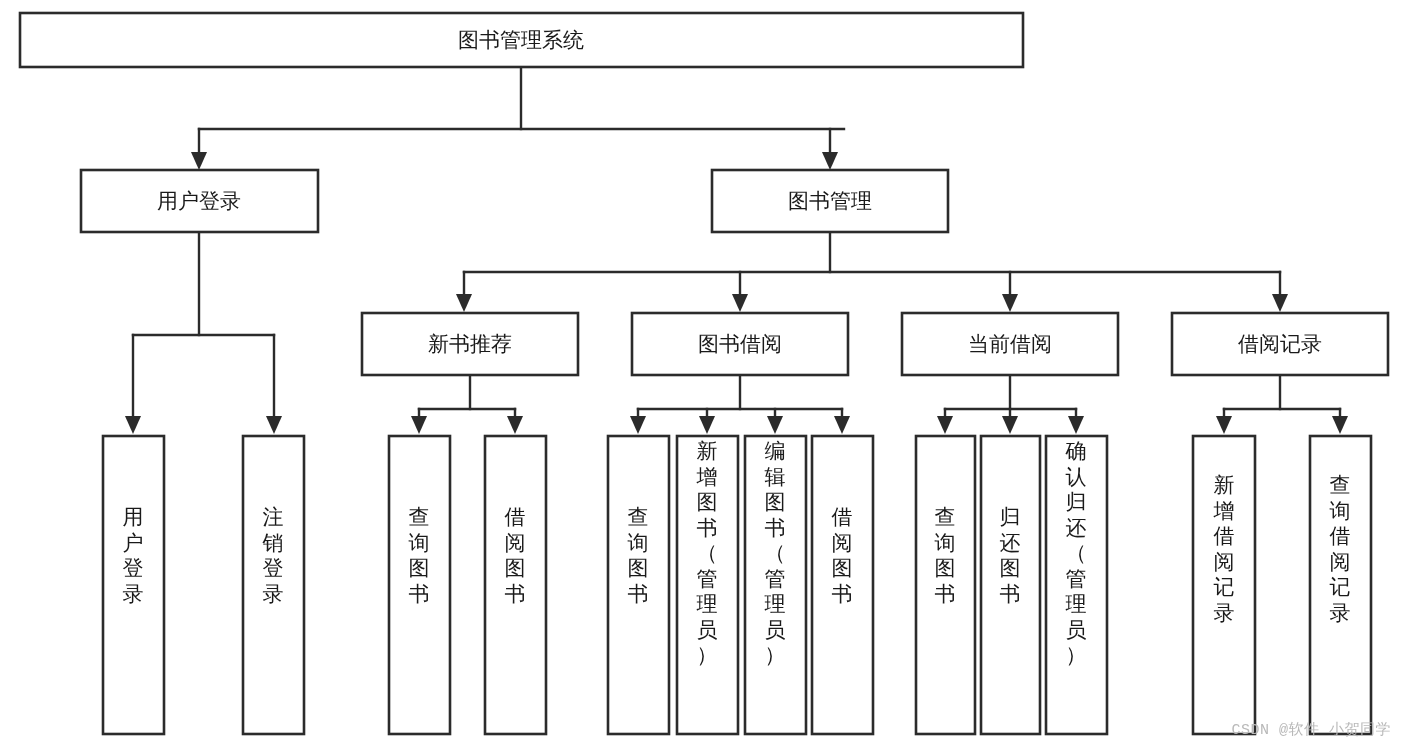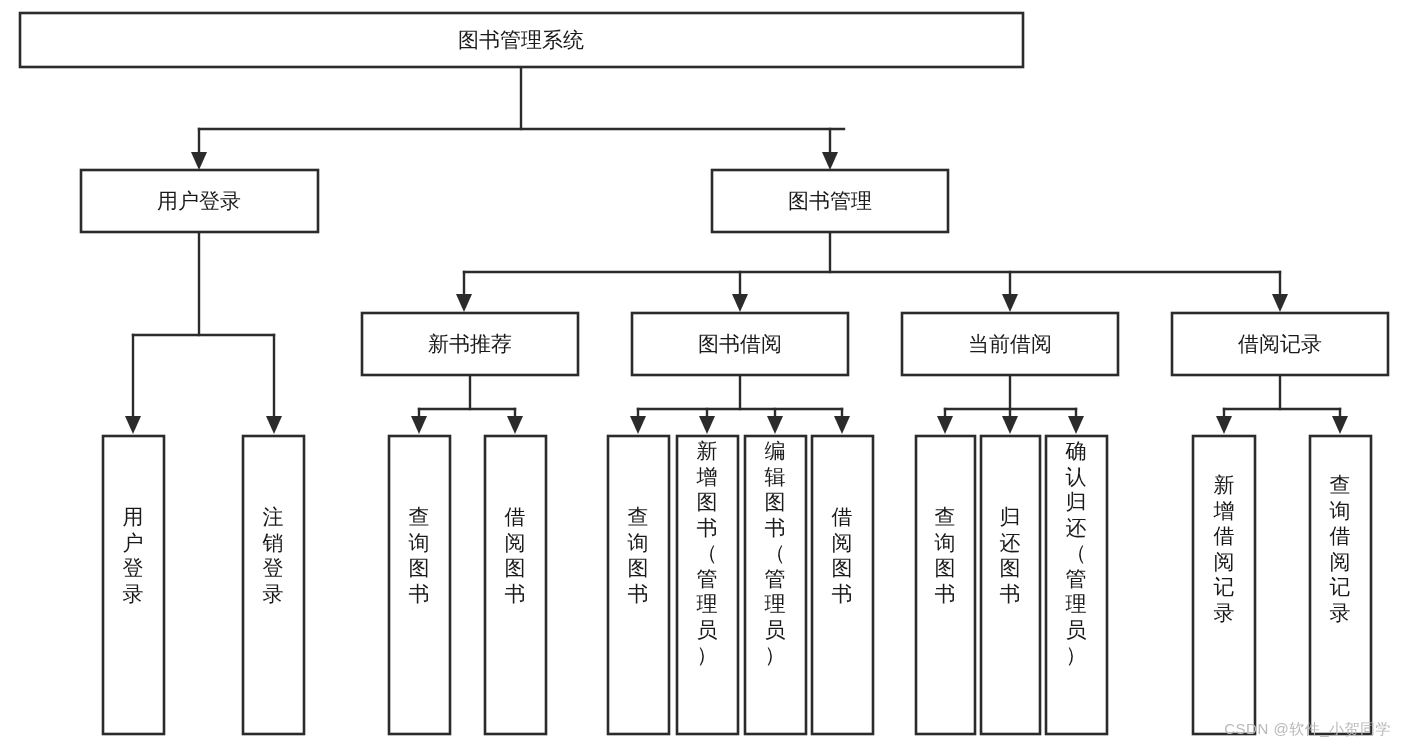--- a/index.html
+++ b/index.html
@@ -44,21 +44,21 @@
     stroke-linecap: square;
   }
   .arrow-head {
     fill: #2b2b2b;
     stroke: none;
   }
   .watermark {
     position: absolute;
     right: 14px;
     bottom: 8px;
-    font-family: Liberation Sans, sans-serif;
+    font-family: Liberation Mono, monospace;
     font-size: 15px;
     color: #b9b9b9;
     letter-spacing: 0.5px;
     white-space: nowrap;
     user-select: none;
   }
 </style>
 </head>
 <body>
 

